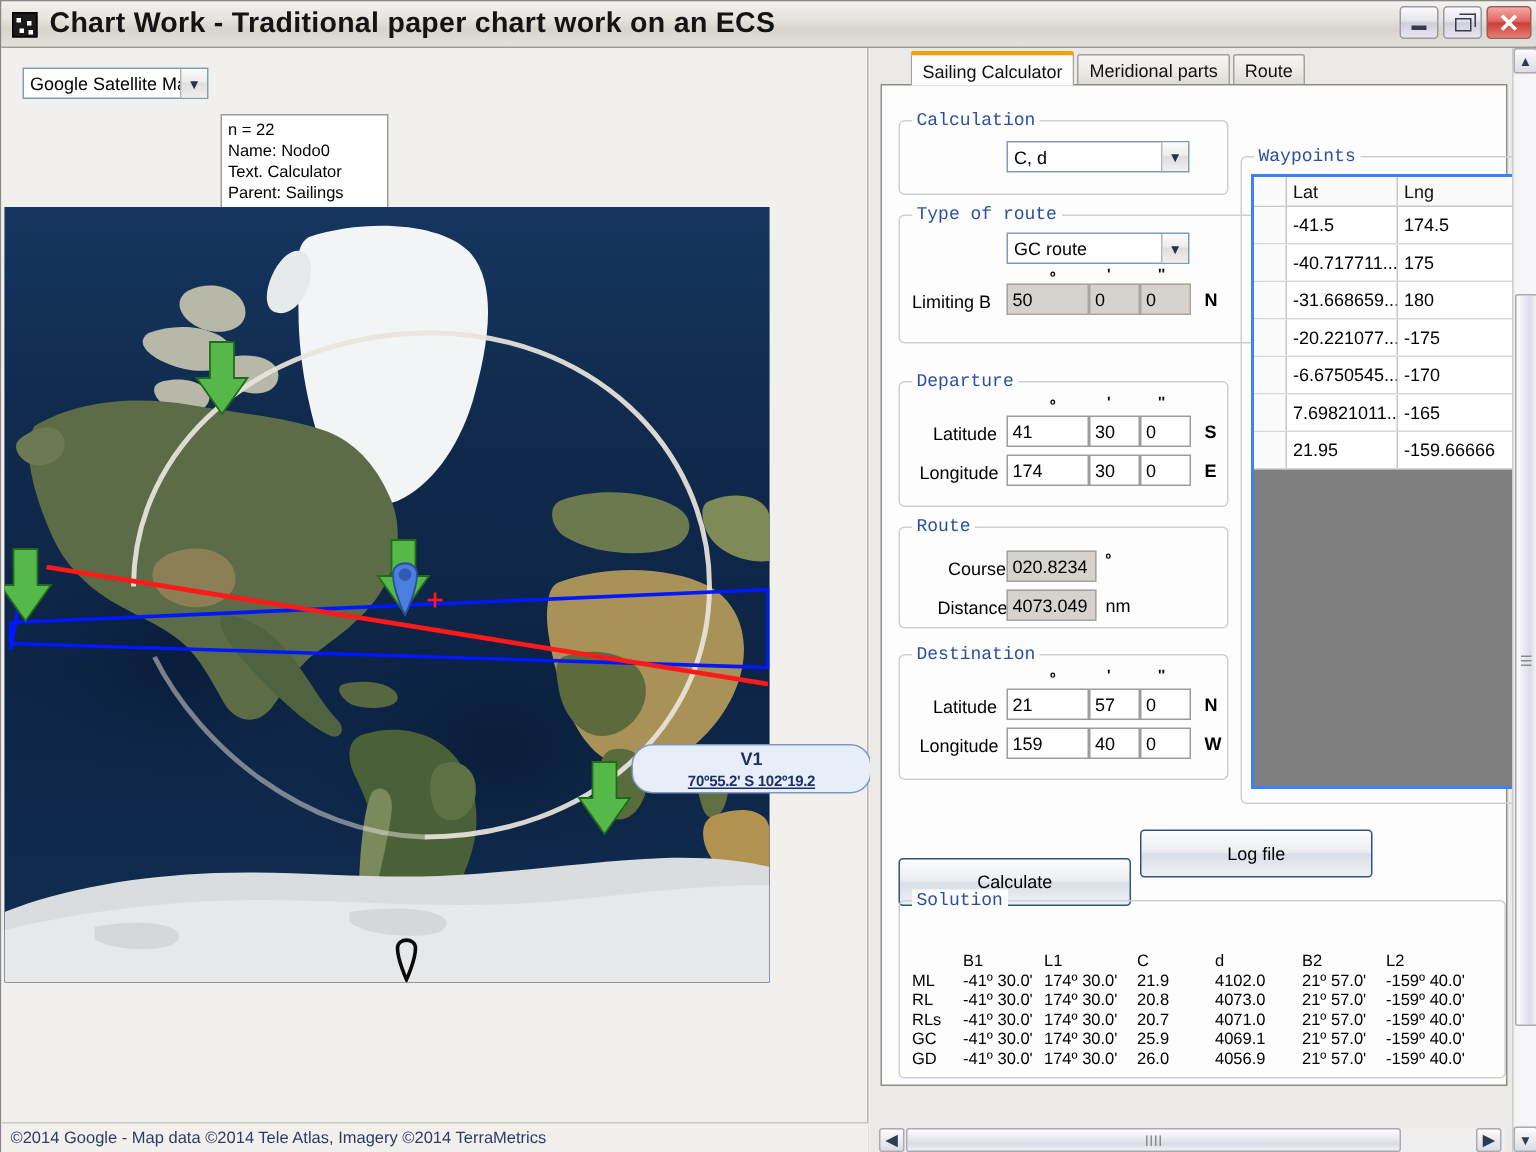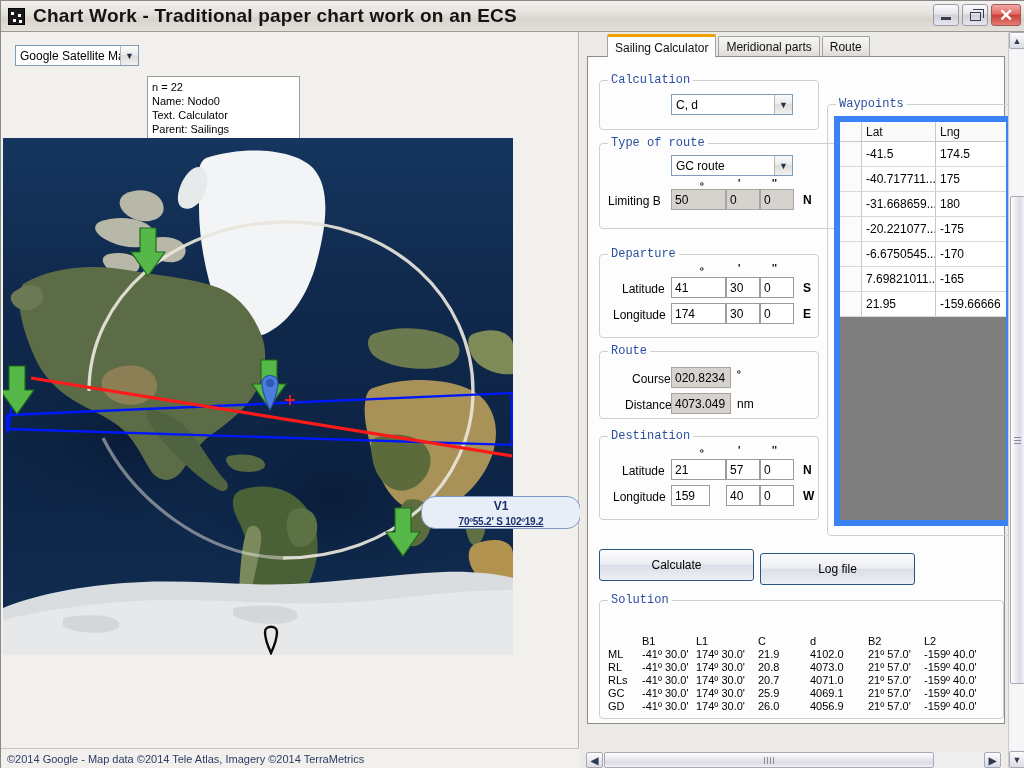--- a/index.html
+++ b/index.html
@@ -98,21 +98,21 @@
   .combo .carrow {
     width: 18px; border-left: 1px solid #b6b6b6;
     background: linear-gradient(to bottom, #fbfbfb 0%, #ececeb 45%, #dedddb 50%, #f1f0ee 100%);
     display: flex; align-items: center; justify-content: center;
     color: #20344e; font-size: 9px;
   }
   .maptype-combo { left: 14px; top: 13px; width: 124px; }
 
   .info-box {
     position: absolute; left: 146px; top: 44px;
-    width: 153px; height: 69px;
+    width: 112px; height: 69px;
     background: #fff; border: 1px solid #9c9c9c;
     font-size: 11px; color: #000;
     padding: 3px 4px; line-height: 14px;
     overflow: hidden;
   }
 
   
   .map-wrap {
     position: absolute; left: 2px; top: 106px;
     width: 510px; height: 517px;
@@ -229,21 +229,21 @@
     font-size: 12px; color: #000;
     display: flex; align-items: center; justify-content: center;
     white-space: nowrap;
   }
 
   
   .wp-group { }
   .grid {
     position: absolute;
     background: #fff;
-    border: 6px solid #3b82f6;
+    border: 2px solid #3b82f6;
     overflow: hidden;
   }
   .grid .ghead {
     display: flex; height: 20px;
     background: #fafafa;
     border-bottom: 1px solid #c8c8c8;
     font-size: 12px; color: #111;
   }
   .grid .grow {
     display: flex; height: 25px;
@@ -540,21 +540,21 @@
           <div class="unitmark" style="left:138px; top:8px;">'</div>
           <div class="unitmark" style="left:172px; top:8px;">''</div>
 
           <div class="lbl" style="left:22px; top:27px;">Latitude</div>
           <div class="txt" style="left:71px; top:22px; width:55px;">21</div>
           <div class="txt" style="left:126px; top:22px; width:34px;">57</div>
           <div class="txt" style="left:160px; top:22px; width:34px;">0</div>
           <div class="lbl b" style="left:203px; top:26px;">N</div>
 
           <div class="lbl" style="left:13px; top:53px;">Longitude</div>
-          <div class="txt" style="left:71px; top:48px; width:39px;">159</div>
+          <div class="txt" style="left:71px; top:48px; width:55px;">159</div>
           <div class="txt" style="left:126px; top:48px; width:34px;">40</div>
           <div class="txt" style="left:160px; top:48px; width:34px;">0</div>
           <div class="lbl b" style="left:203px; top:52px;">W</div>
         </div>
 
         <div class="group wp-group" style="left:239px; top:47px; width:190px; height:432px;">
           <div class="glabel">Waypoints</div>
           <div class="grid" style="left:6px; top:11px; width:178px; height:410px;">
             <div class="ghead">
               <div class="gcell gsel"></div>
@@ -595,21 +595,21 @@
                 <div class="grow">
                   <div class="gcell gsel"></div>
                   <div class="gcell gc-lat">21.95</div>
                   <div class="gcell gc-lng">-159.66666</div>
                 </div>
               </div>
             <div class="gfill" id="wp-fill" style="height: 213px;"></div>
           </div>
         </div>
 
-        <div class="btn" style="left:11px; top:492px; width:155px; height:32px;">
+        <div class="btn" style="left:11px; top:515px; width:155px; height:32px;">
           <span>Calculate</span>
         </div>
         <div class="btn" style="left:172px; top:496px; width:155px; height:32px;">
           <span>Log file</span>
         </div>
 
         <div class="group" style="left:11px; top:543px; width:405px; height:119px;">
           <div class="glabel">Solution</div>
           <div class="sol" style="left:8px; top:10px;">
             <table class="soltable">

